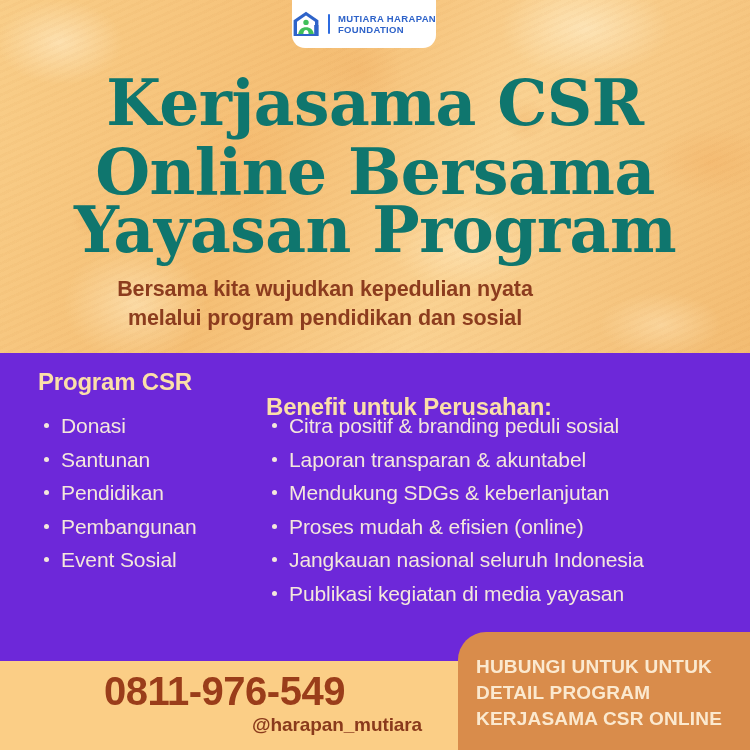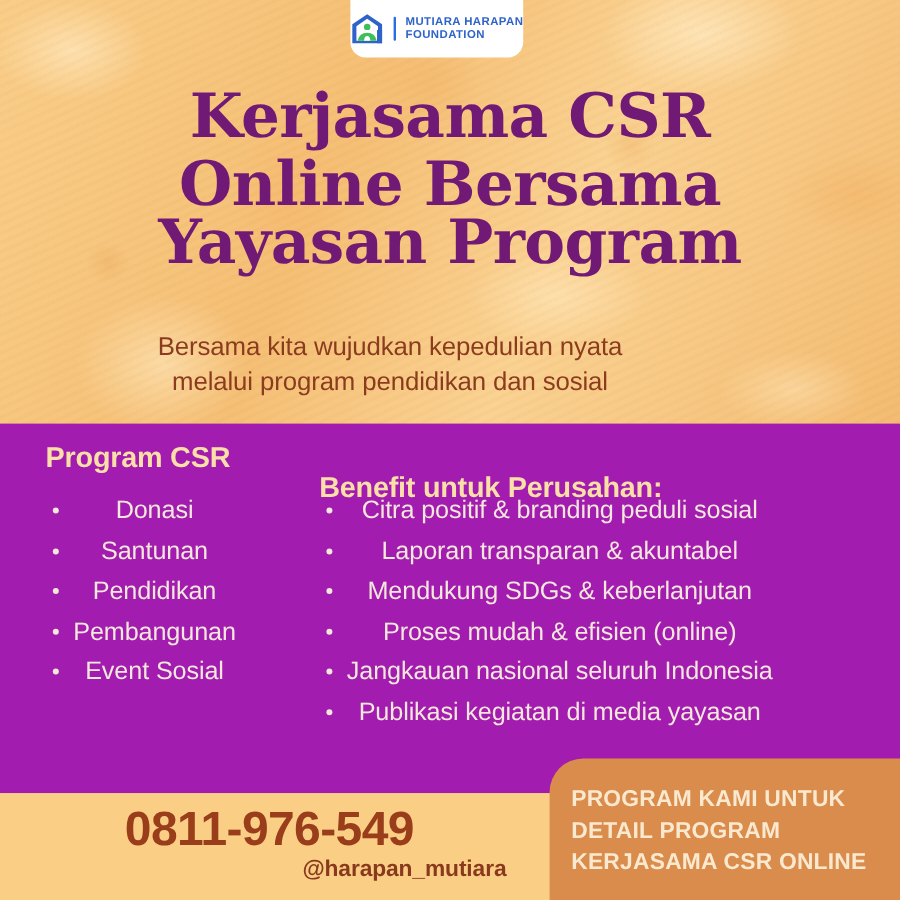--- a/index.html
+++ b/index.html
@@ -52,42 +52,41 @@
     font-size:9.5px;font-weight:bold;line-height:1.18;color:#2E63C9;
     letter-spacing:.35px;white-space:nowrap;
   }
 
   
   .headline{
     position:absolute;left:0;top:74px;width:750px;
     text-align:center;
     font-family:"DejaVu Serif", serif;
     font-weight:bold;
-    font-size:51px;
+    font-size:63px;
     line-height:.93;
-    color:#701a75;
+    color:#0f766e;
     letter-spacing:-.5px;
     z-index:3;
   }
   .headline .l2{letter-spacing:-.5px;margin-top:10px;}
 
   .subhead{
     position:absolute;left:0;top:275px;width:650px;
     text-align:center;
-    font-size:21.5px;font-weight:normal;line-height:1.35;
+    font-size:21.5px;font-weight:bold;line-height:1.35;
     color:#8C3C1E;letter-spacing:-.1px;
     z-index:3;
   }
 
   
   .panel{
     position:absolute;left:0;top:353px;width:750px;height:308px;
-    background:#a21caf;
+    background:#6d28d9;
     z-index:2;
-    text-align:center;
   }
   .panel-inner{position:absolute;inset:0;}
 
   .col-head{
     position:absolute;
     font-size:24px;font-weight:bold;color:#FBDFA9;letter-spacing:-.2px;
   }
   .col-head.left{left:38px;top:15px;}
   .col-head.right{left:266px;top:15px;margin-top:25px;}
 
@@ -198,19 +197,19 @@
       </ul>
     </div>
   </div>
 
   <div class="bottom"></div>
   <div class="phone">0811-976-549</div>
   <div class="handle">@harapan_mutiara</div>
 
   <div class="cta">
     <div class="cta-text">
-      <div>PROGRAM KAMI UNTUK</div>
+      <div>HUBUNGI UNTUK UNTUK</div>
       <div>DETAIL PROGRAM</div>
       <div>KERJASAMA CSR ONLINE</div>
     </div>
   </div>
 
 </div>
 
 </body></html>

